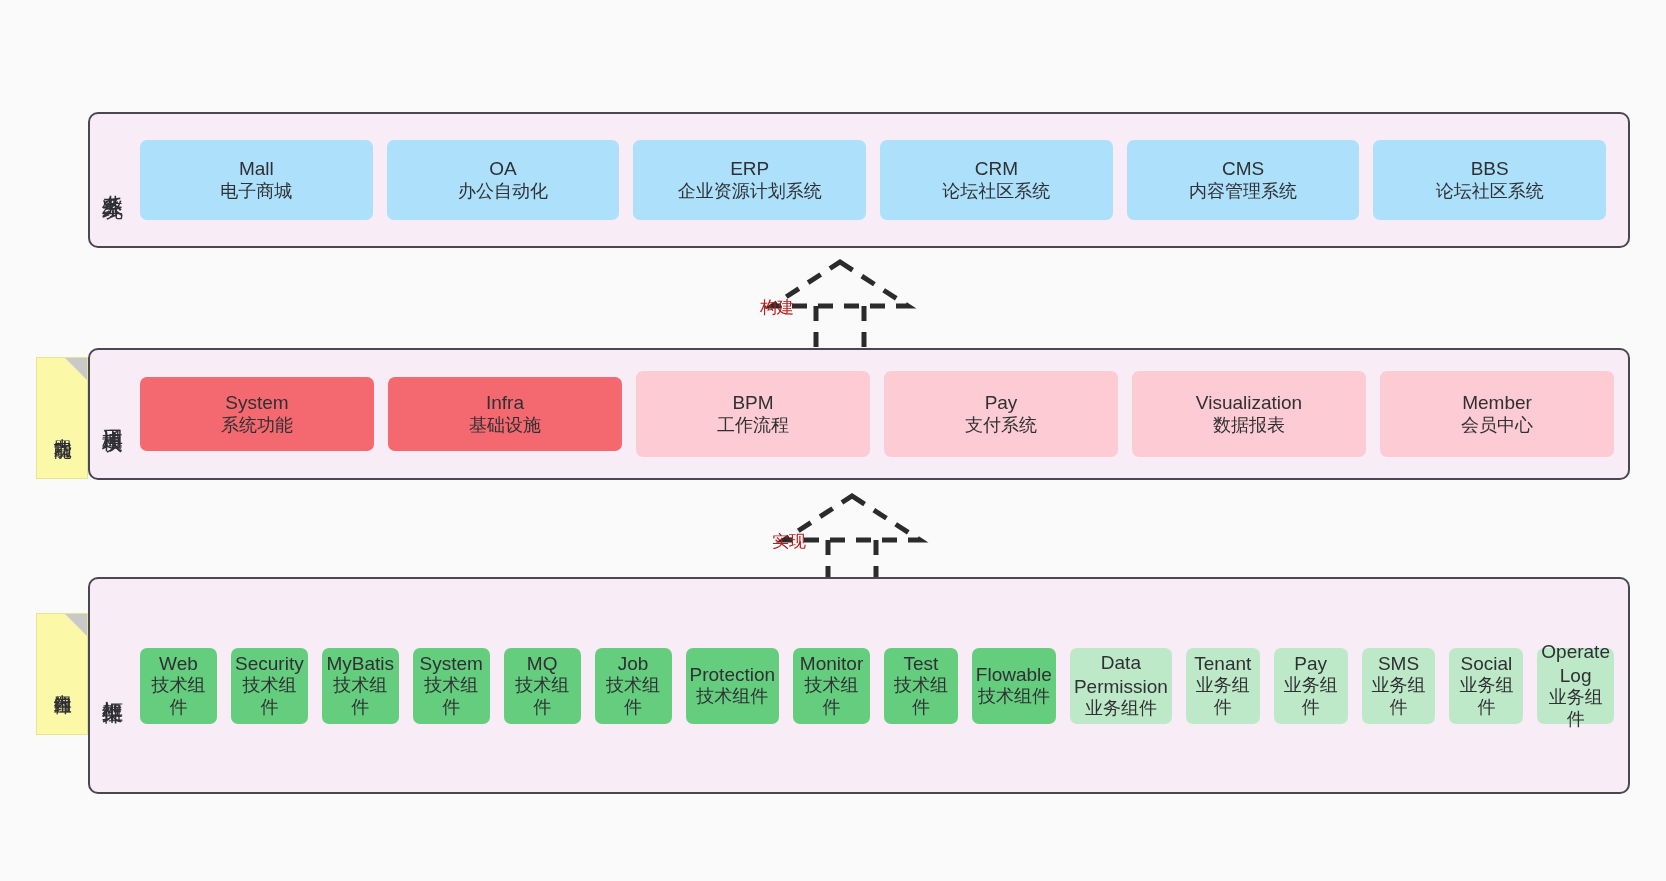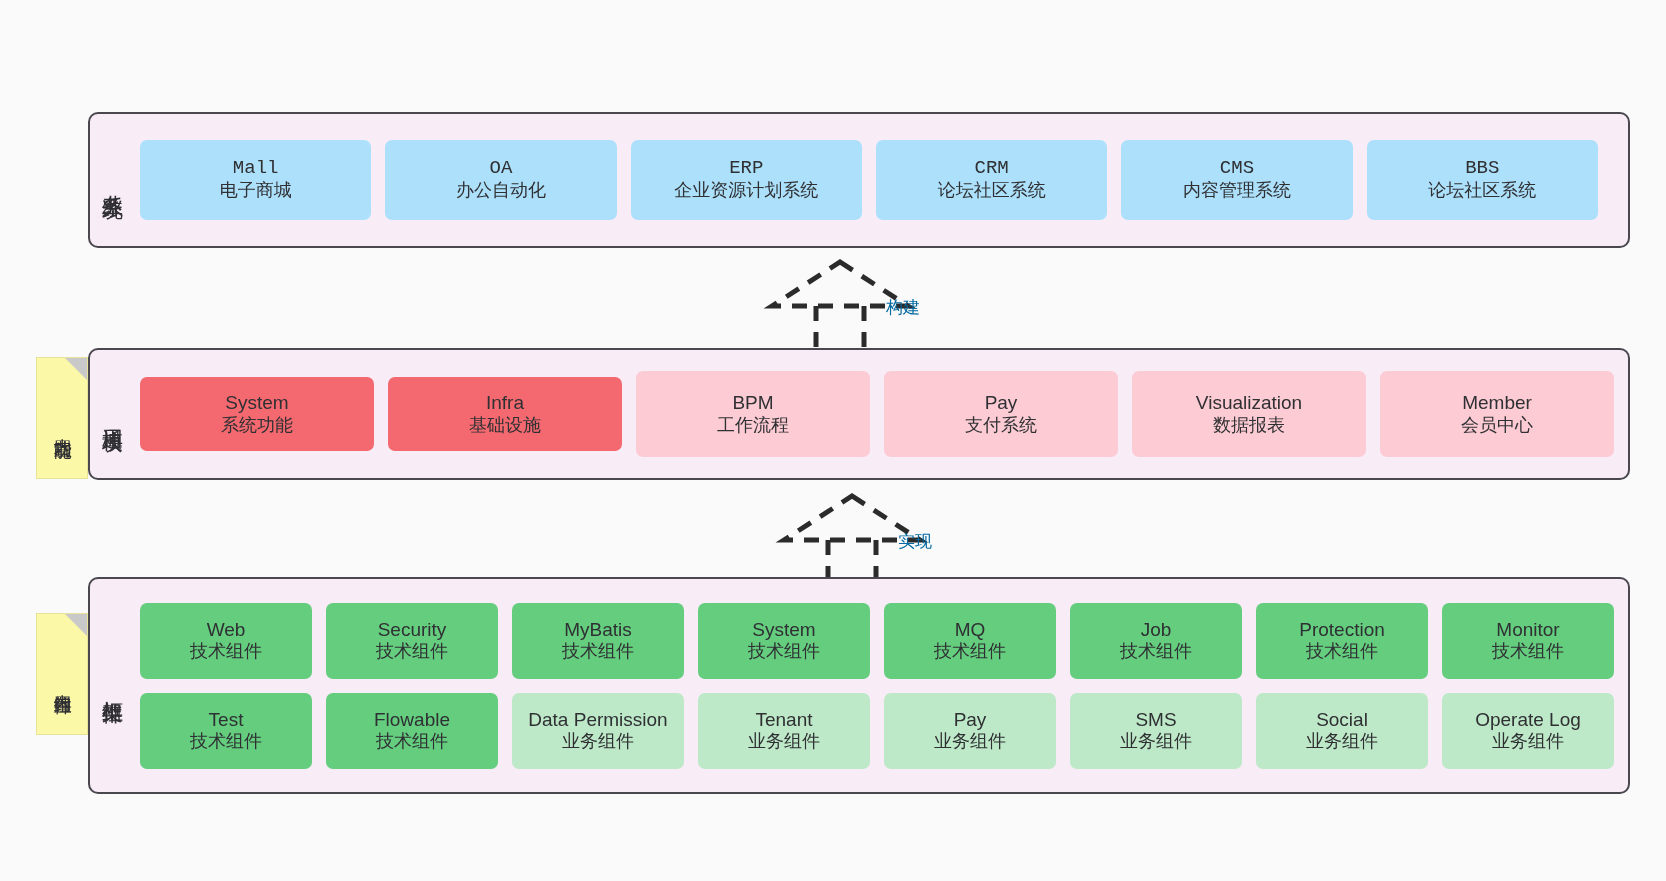--- a/index.html
+++ b/index.html
@@ -43,21 +43,20 @@
   }
   .layer-body {
     flex: 1 1 auto;
     display: flex;
     align-items: center;
     justify-content: space-between;
     padding: 0 14px 0 6px;
     gap: 14px;
   }
   .layer-body.two-rows {
-    flex-direction: column;
     justify-content: center;
     gap: 14px;
     padding: 14px 14px 14px 6px;
   }
   .row {
     display: flex;
     width: 100%;
     gap: 14px;
     align-items: stretch;
   }
@@ -82,21 +81,21 @@
   .card.red   { background: #f4696f; height: 74px; }
   .card.pink  { background: #fccbd3; height: 86px; }
   .card.green { background: #64cd7e; height: 76px; }
   .card.lgreen{ background: #bee9c8; height: 76px; }
 
   
   #layer-business { left: 88px;  top: 112px; width: 1542px; height: 136px; }
   #layer-common   { left: 88px;  top: 348px; width: 1542px; height: 132px; }
   #layer-frame    { left: 88px;  top: 577px; width: 1542px; height: 217px; }
 
-  #layer-business .layer-body { padding-right: 30px; font-family: Liberation Mono, monospace; }
+  #layer-business .layer-body { padding-right: 22px; }
 
   
   .note {
     position: absolute;
     width: 52px;
     background: #fbf8a8;
     border: 1px solid #e7e49a;
     display: flex;
     align-items: center;
     justify-content: center;
@@ -121,25 +120,25 @@
 
   
   .arrow {
     position: absolute;
     width: 160px;
     height: 96px;
   }
   .arrow svg { display: block; overflow: visible; }
   .arrow-label {
     position: absolute;
-    left: 0; right: 0;
+    left: 0; right: 8px;
     top: 38px;
-    text-align: right;
+    text-align: left;
     font-size: 17px;
-    color: #0369a1;
+    color: #b91c1c;
     background: transparent;
   }
   #arrow-build   { left: 760px; top: 258px; }
   #arrow-realize { left: 772px; top: 492px; }
 </style>
 </head>
 <body>
 
 <div id="stage">
 

